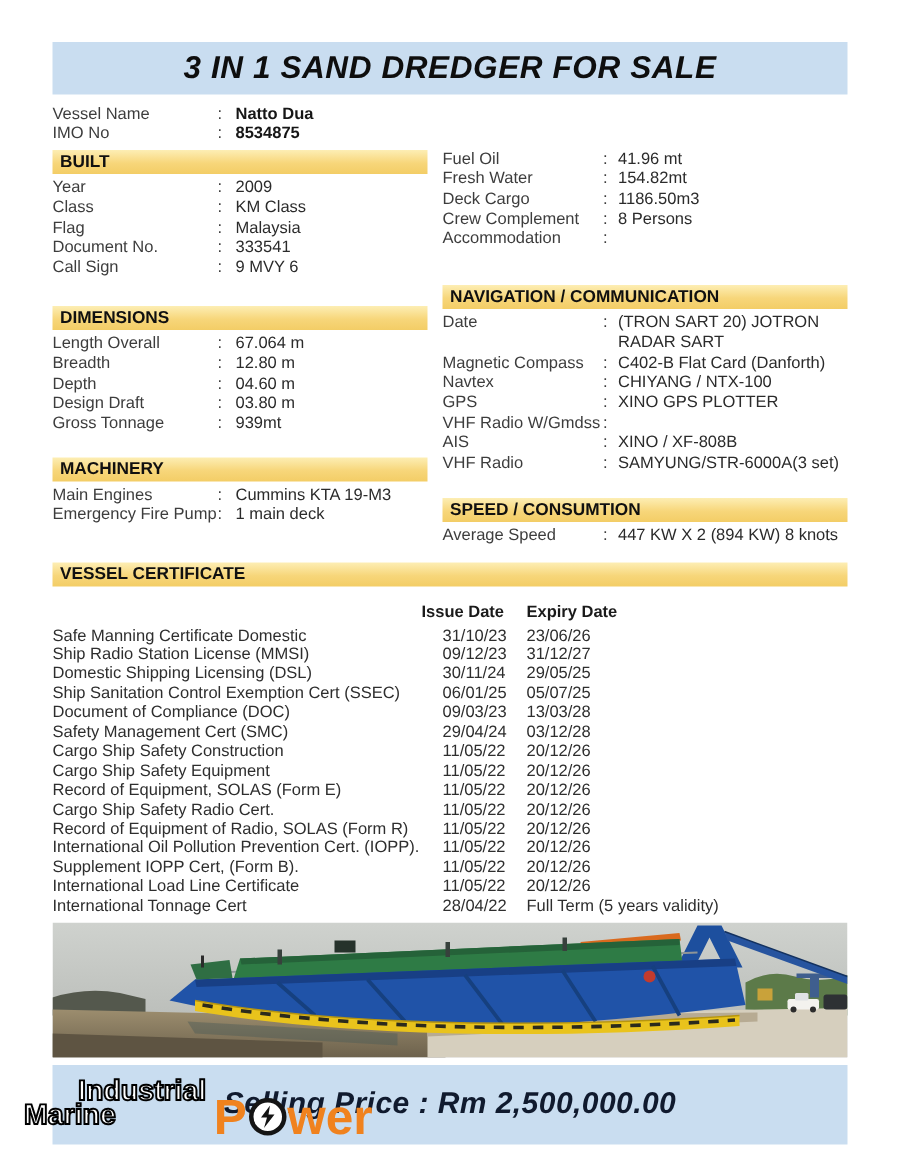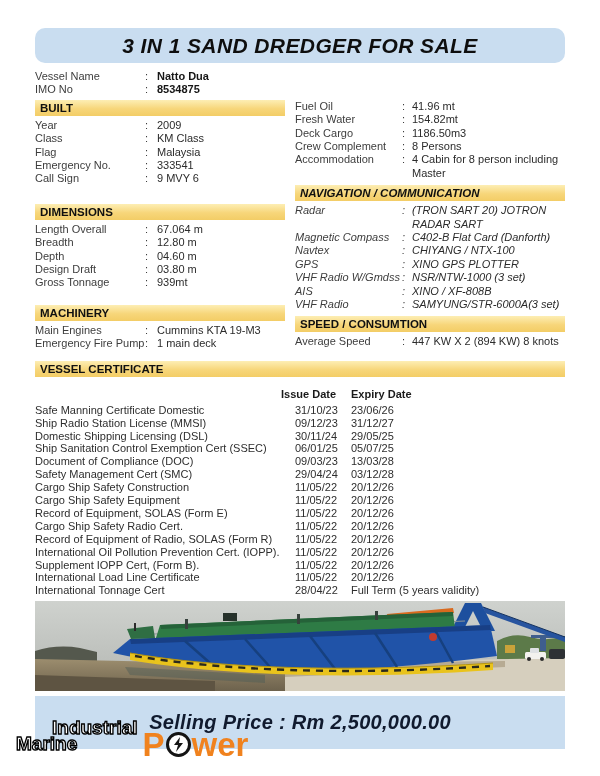--- a/index.html
+++ b/index.html
@@ -1,42 +1,42 @@
 <!DOCTYPE html>
 <html><head>
 <meta charset="utf-8">
 <style>
   html,body{margin:0;padding:0;background:#e8e8e8;}
   .page{width:600px;height:776px;position:relative;background:#ffffff;overflow:hidden;
         font-family:"Liberation Sans",sans-serif;color:#333;margin:0 auto;}
   .inner{position:absolute;left:35px;top:28px;width:530px;}
 
-  .title-banner{height:35px;background:#c9ddf0;display:flex;align-items:center;justify-content:center;border-radius:10px;}
+  .title-banner{height:35px;background:#c9ddf0;display:flex;align-items:center;justify-content:center;}
   .title-text{font-size:21px;font-weight:700;font-style:italic;color:#0e0e0e;letter-spacing:.4px;}
 
   .info-row{display:flex;line-height:13.4px;font-size:11px;}
   .info-label{width:110px;color:#3d3d3d;flex:none;}
   .info-colon{width:12px;color:#3d3d3d;flex:none;}
   .info-value{flex:1;color:#2b2b2b;}
   .info-value.bold{font-weight:700;color:#161616;}
 
   .vessel-info{margin-top:7px;}
 
   .columns{display:flex;margin-top:3px;}
   .col-left{width:250px;flex:none;}
   .col-right{flex:1;margin-left:10px;}
   .col-right .info-label{width:107px;}
   .col-right .info-colon{width:10px;}
 
   .section-header{background:linear-gradient(180deg,#fdeeb4 0%,#f7d67a 55%,#f3cd66 100%);
         font-weight:700;font-size:11.5px;color:#101010;padding:1px 5px;line-height:14px;margin-bottom:3px;}
   .sec-dimensions{margin-top:18px;}
   .sec-machinery{margin-top:15px;}
-  .sec-navigation{margin-top:5px;font-style:italic;}
-  .sec-speed{margin-top:4px;}
+  .sec-navigation{margin-top:23px;}
+  .sec-speed{margin-top:16px;}
 
   .cert-section{margin-top:10px;}
   .cert-colhead{display:flex;font-size:11px;font-weight:700;color:#1a1a1a;margin-top:11px;}
   .cert-colhead .spacer{width:246px;flex:none;}
   .cert-colhead .issue-head{width:70px;flex:none;}
   .cert-rows{margin-top:4px;}
   .cert-row{display:flex;font-size:11px;line-height:12.9px;color:#2e2e2e;}
   .cert-name{width:260px;flex:none;}
   .cert-issue{width:48px;flex:none;}
   .cert-expiry{flex:1;padding-left:8px;}
@@ -94,21 +94,21 @@
             <span class="info-label">Class</span>
             <span class="info-colon">:</span>
             <span class="info-value">KM Class</span>
           </div>
           <div class="info-row">
             <span class="info-label">Flag</span>
             <span class="info-colon">:</span>
             <span class="info-value">Malaysia</span>
           </div>
           <div class="info-row">
-            <span class="info-label">Emergency No.</span>
+            <span class="info-label">Document No.</span>
             <span class="info-colon">:</span>
             <span class="info-value">333541</span>
           </div>
           <div class="info-row">
             <span class="info-label">Call Sign</span>
             <span class="info-colon">:</span>
             <span class="info-value">9 MVY 6</span>
           </div>
         </div>
 
@@ -176,28 +176,27 @@
             <span class="info-value">1186.50m3</span>
           </div>
           <div class="info-row">
             <span class="info-label">Crew Complement</span>
             <span class="info-colon">:</span>
             <span class="info-value">8 Persons</span>
           </div>
           <div class="info-row">
             <span class="info-label">Accommodation</span>
             <span class="info-colon">:</span>
-            <span class="info-value">4 Cabin for 8 person including Master</span>
           </div>
         </div>
 
         <div class="section sec-navigation">
           <div class="section-header">NAVIGATION / COMMUNICATION</div>
           <div class="info-row">
-            <span class="info-label">Radar</span>
+            <span class="info-label">Date</span>
             <span class="info-colon">:</span>
             <span class="info-value">(TRON SART 20) JOTRON RADAR SART</span>
           </div>
           <div class="info-row">
             <span class="info-label">Magnetic Compass</span>
             <span class="info-colon">:</span>
             <span class="info-value">C402-B Flat Card (Danforth)</span>
           </div>
           <div class="info-row">
             <span class="info-label">Navtex</span>
@@ -205,21 +204,20 @@
             <span class="info-value">CHIYANG / NTX-100</span>
           </div>
           <div class="info-row">
             <span class="info-label">GPS</span>
             <span class="info-colon">:</span>
             <span class="info-value">XINO GPS PLOTTER</span>
           </div>
           <div class="info-row">
             <span class="info-label">VHF Radio W/Gmdss</span>
             <span class="info-colon">:</span>
-            <span class="info-value">NSR/NTW-1000 (3 set)</span>
           </div>
           <div class="info-row">
             <span class="info-label">AIS</span>
             <span class="info-colon">:</span>
             <span class="info-value">XINO / XF-808B</span>
           </div>
           <div class="info-row">
             <span class="info-label">VHF Radio</span>
             <span class="info-colon">:</span>
             <span class="info-value">SAMYUNG/STR-6000A(3 set)</span>

